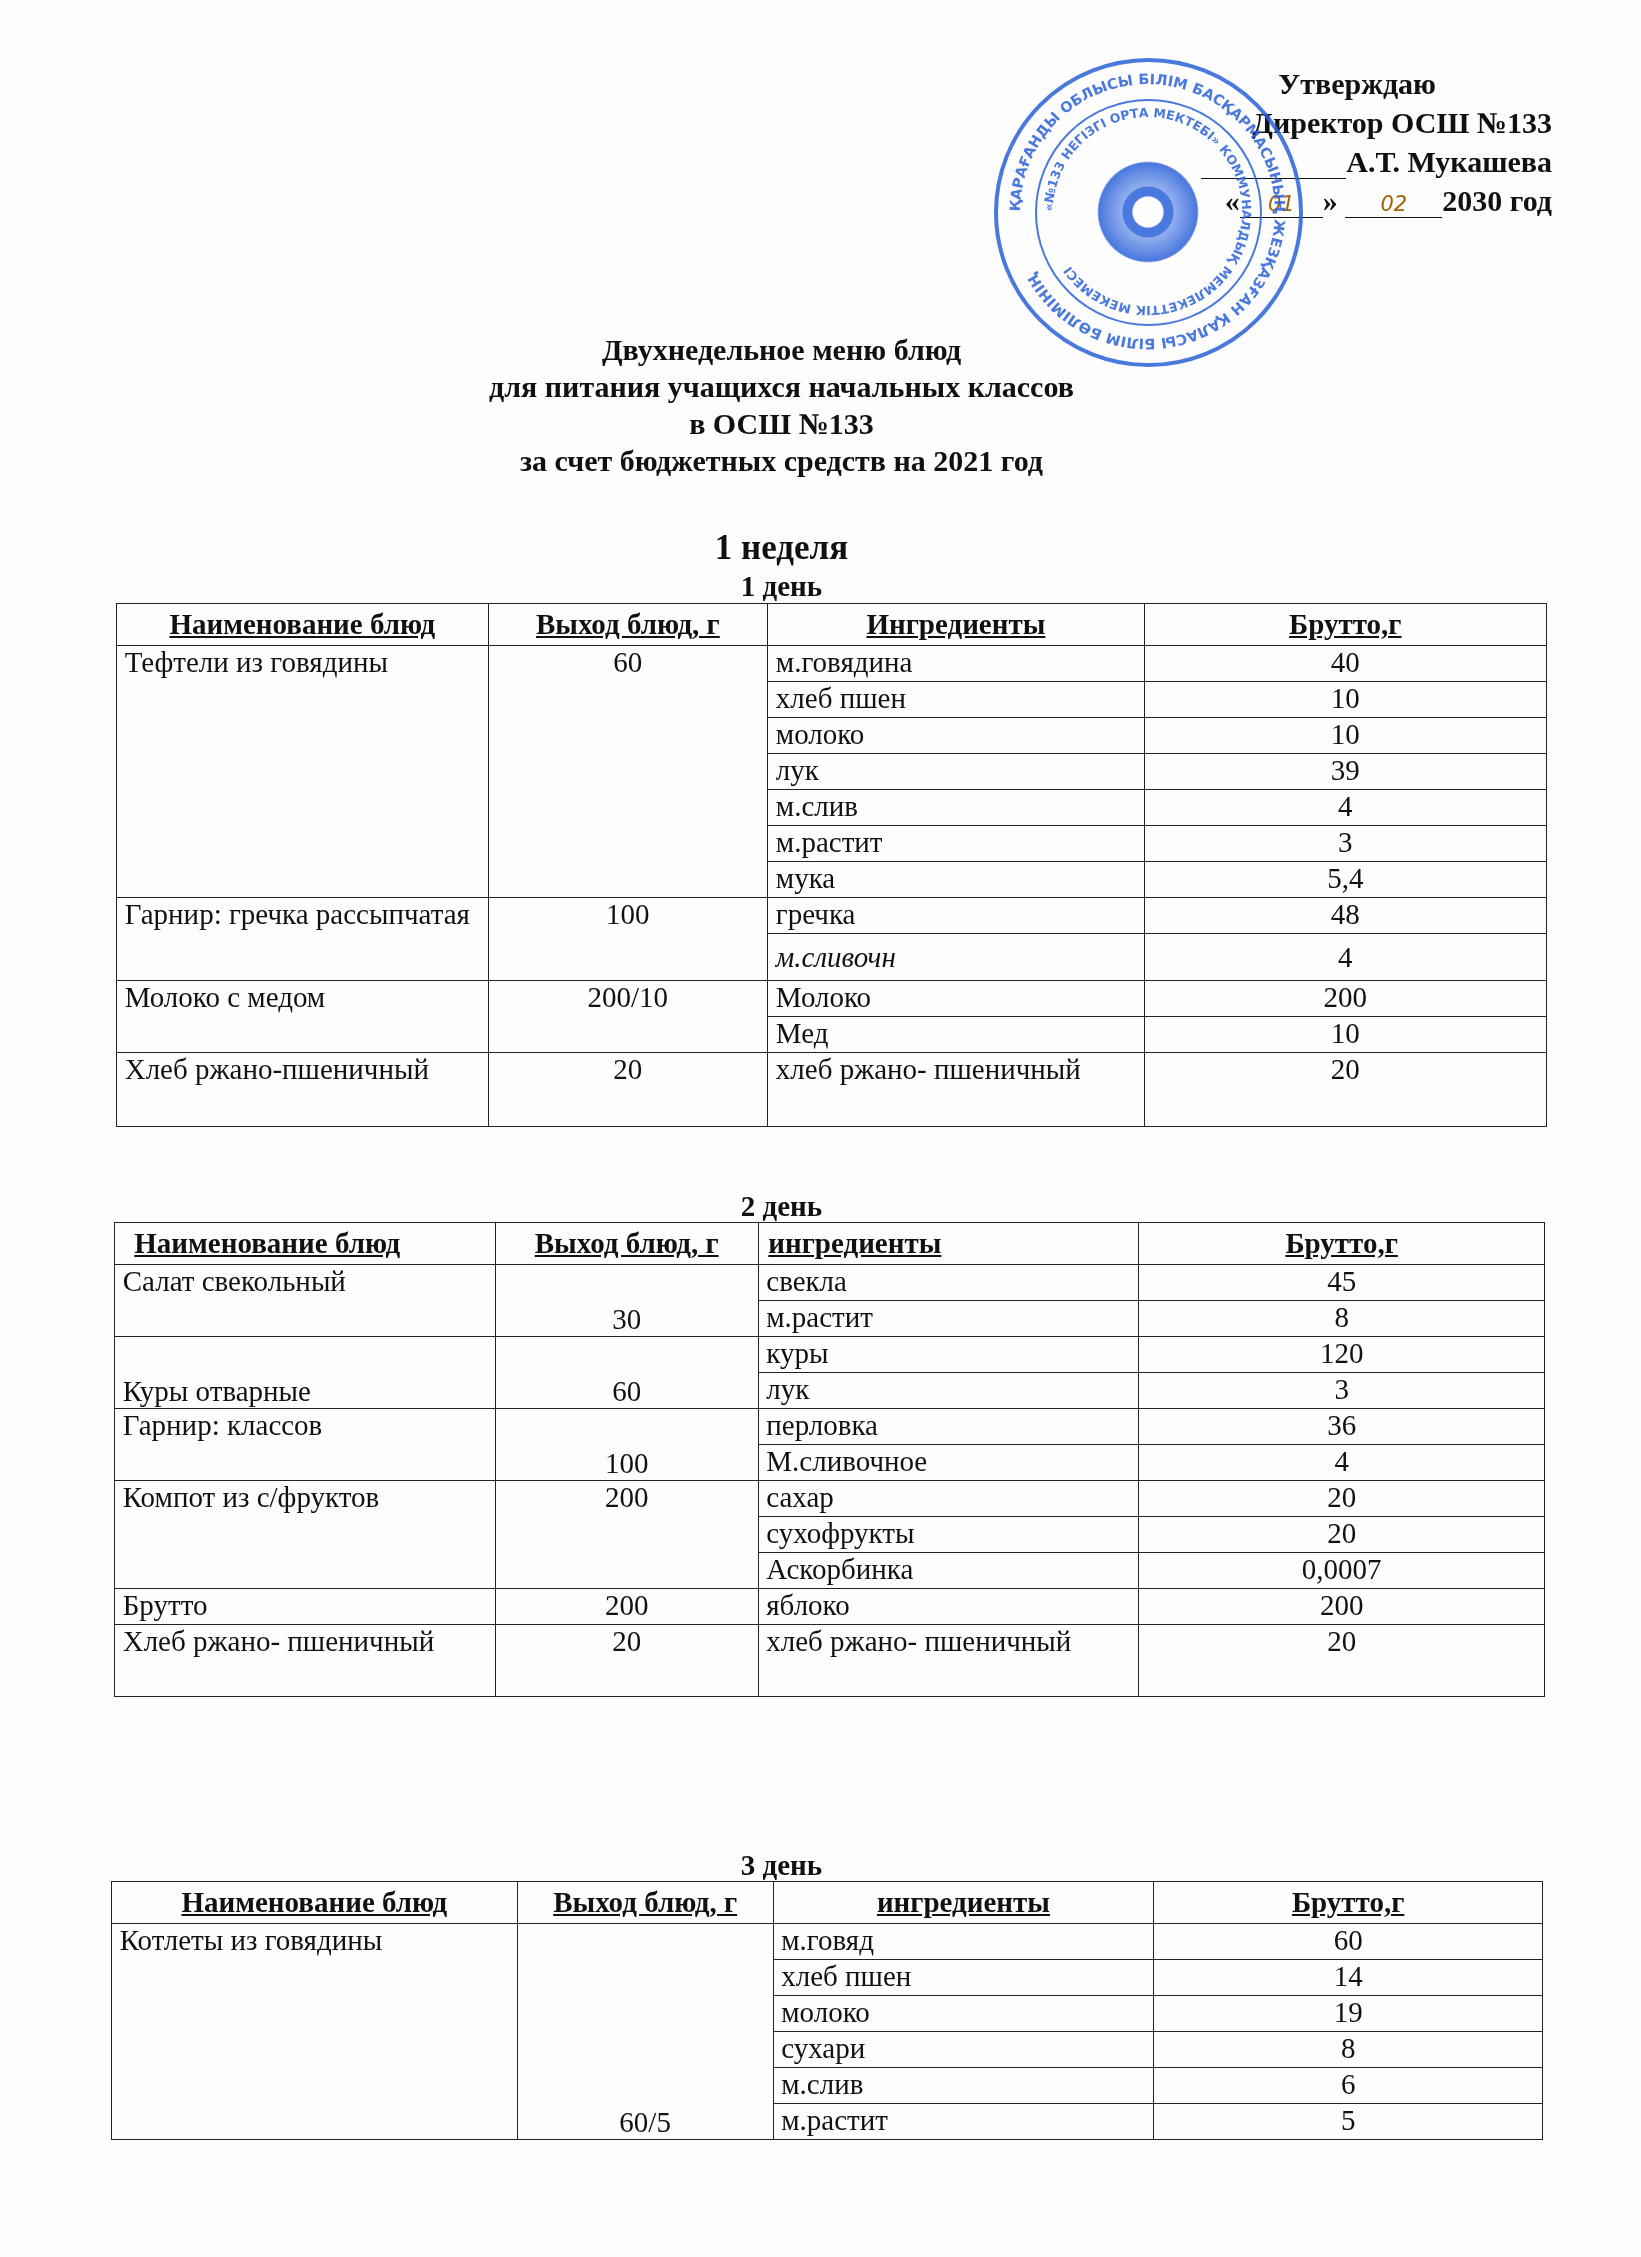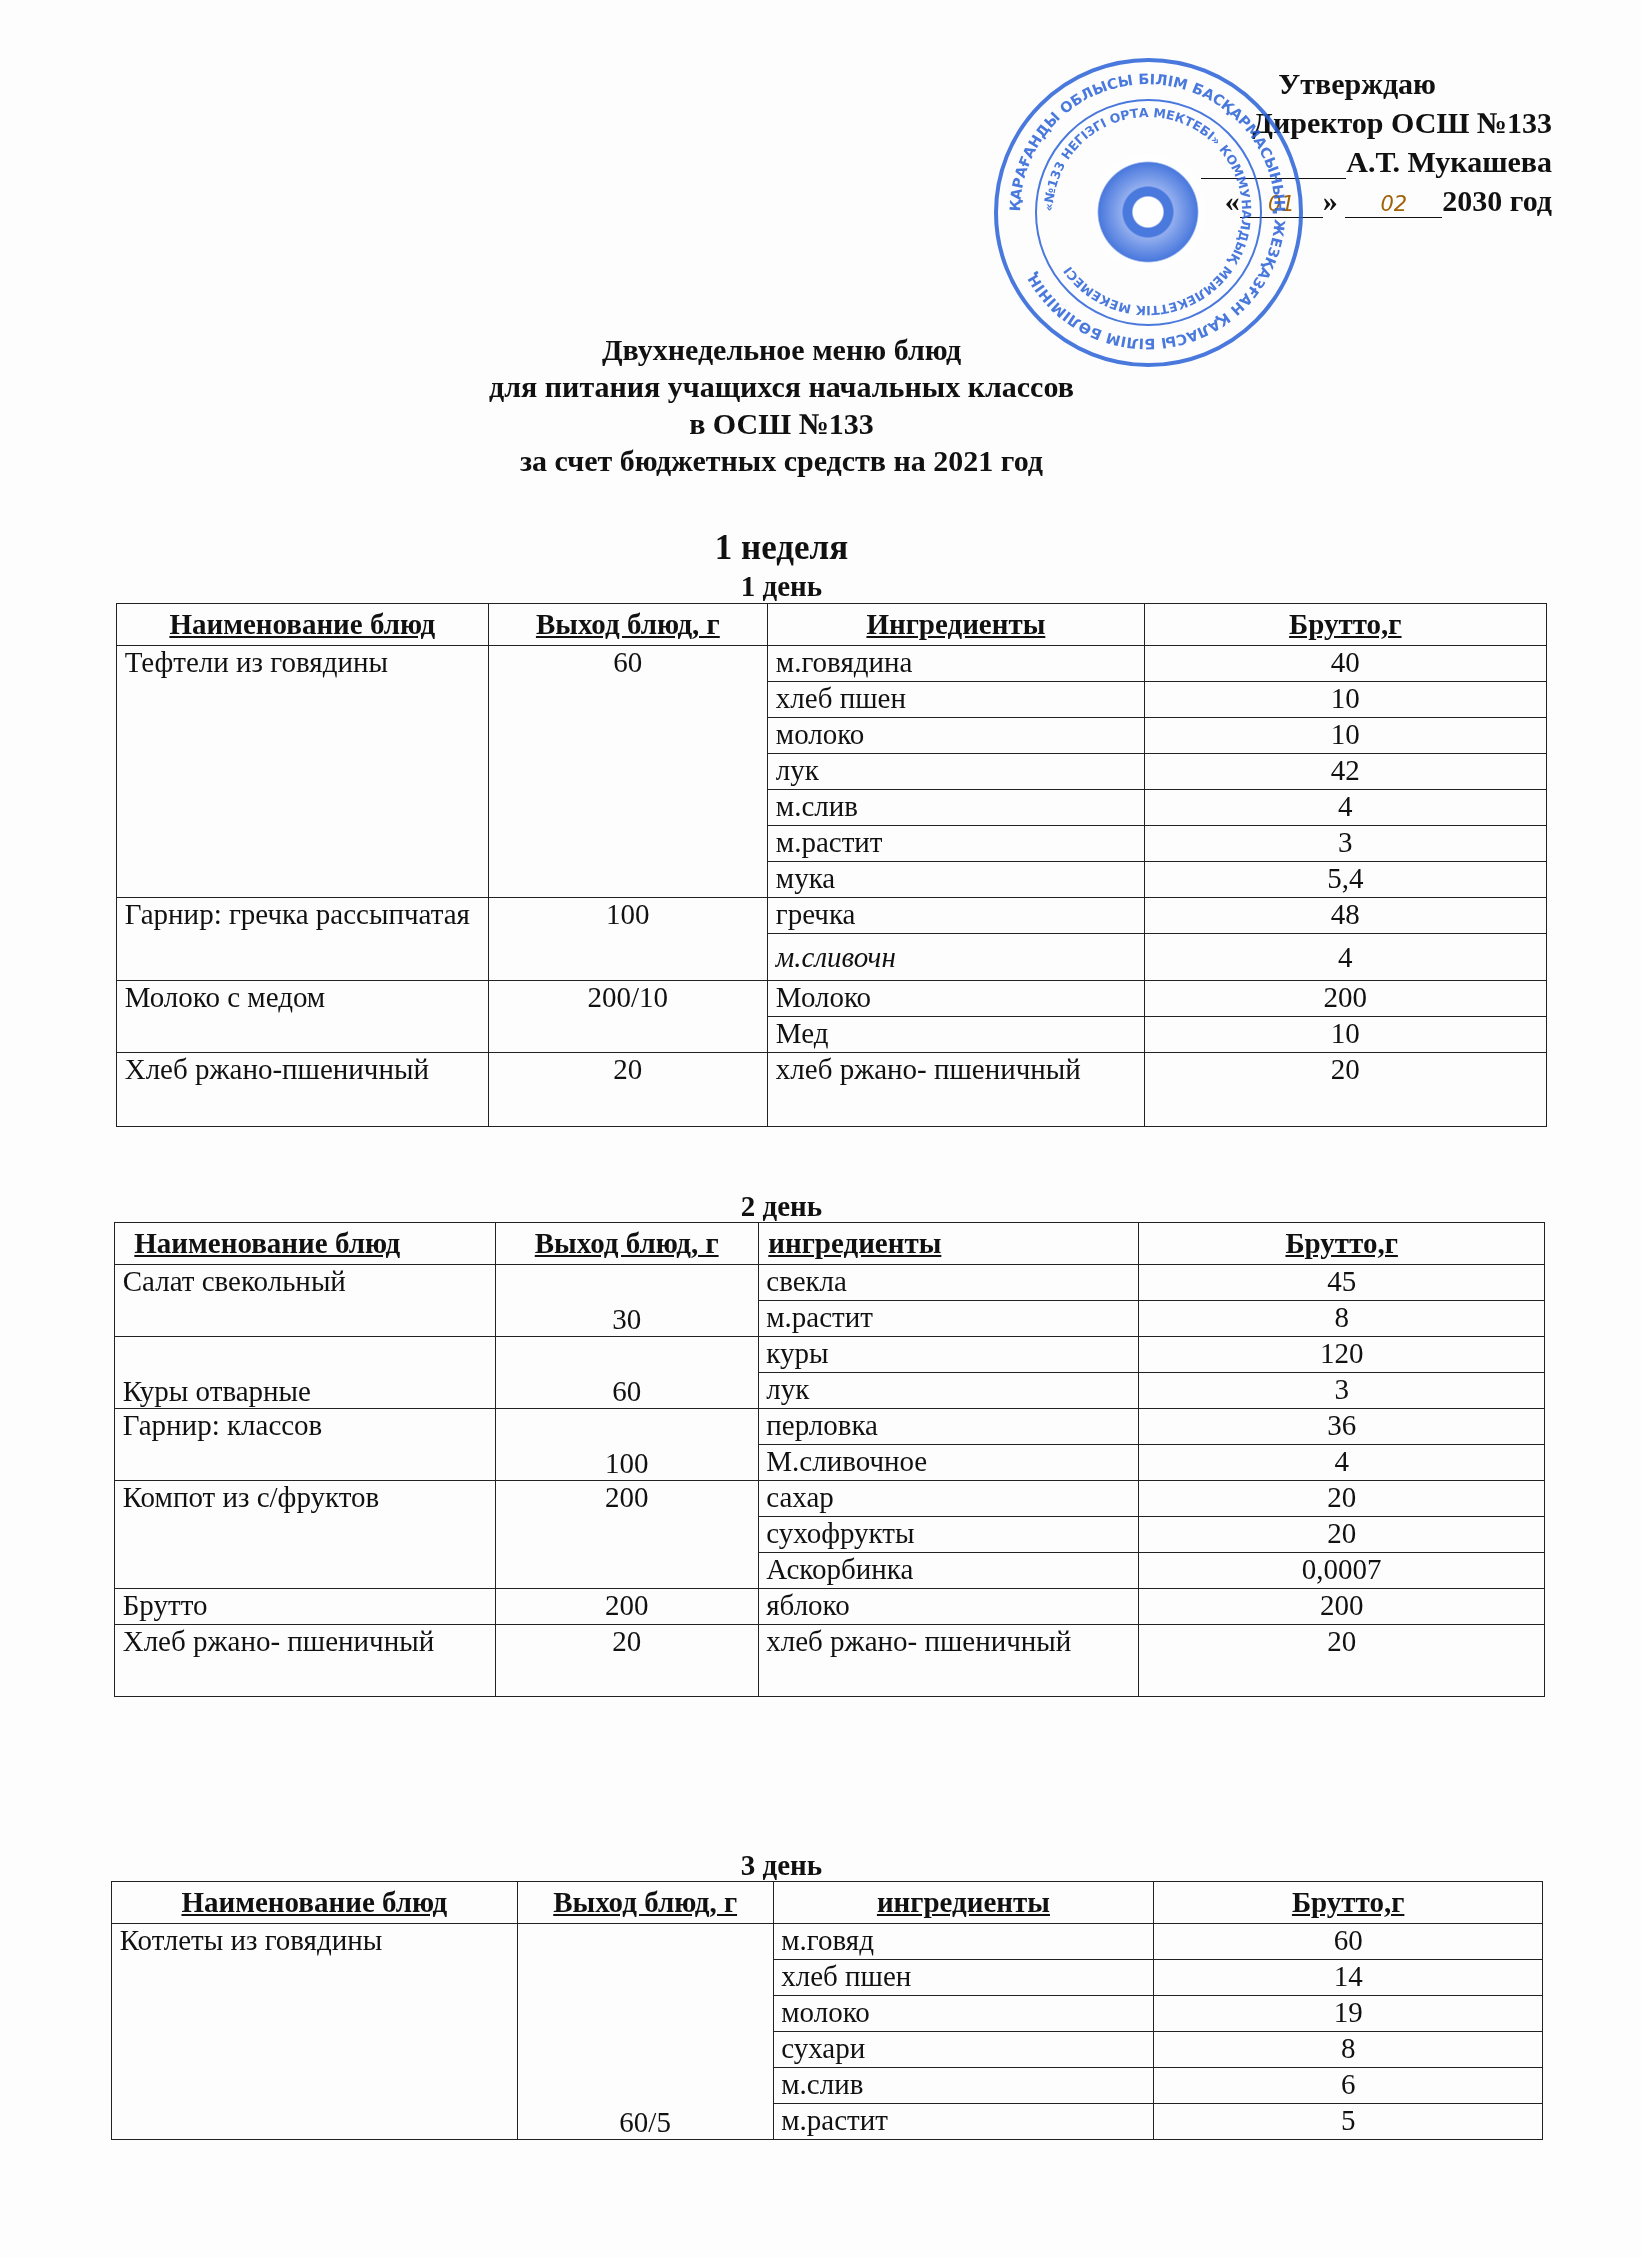--- a/index.html
+++ b/index.html
@@ -117,21 +117,21 @@
   <tr>
         <td>хлеб пшен</td>
         <td class="num">10</td>
       </tr>
   <tr>
         <td>молоко</td>
         <td class="num">10</td>
       </tr>
   <tr>
         <td>лук</td>
-        <td class="num">42</td>
+        <td class="num">39</td>
       </tr>
   <tr>
         <td>м.слив</td>
         <td class="num">4</td>
       </tr>
   <tr>
         <td>м.растит</td>
         <td class="num">3</td>
       </tr>
   <tr>

